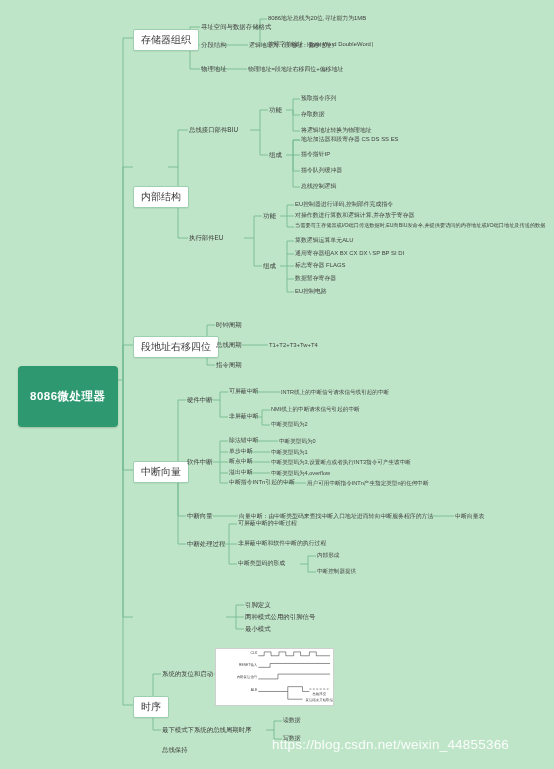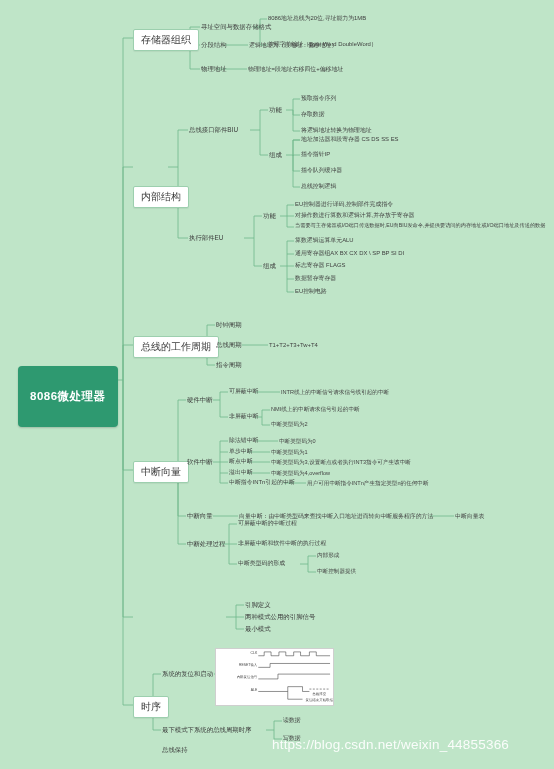--- a/index.html
+++ b/index.html
@@ -122,21 +122,21 @@
 
     <path d="M143 705 H153 M153 705 V674 M153 705 V730 M153 674 H161 M153 705 H161 M153 730 H161"></path>
     <path d="M214 674 H238"></path>
     <path d="M266 730 H274 M274 730 V721 M274 730 V739 M274 721 H282 M274 739 H282"></path>
   </svg>
 
   <div class="node root" style="left:18px;top:366px;">8086微处理器</div>
 
   <div class="node lvl1" style="left:133px;top:29px;">存储器组织</div>
   <div class="node lvl1" style="left:133px;top:158px;margin-top:28px;">内部结构</div>
-  <div class="node lvl1" style="left:133px;top:336px;">总线的工作周期</div>
+  <div class="node lvl1" style="left:133px;top:336px;">段地址右移四位</div>
   <div class="node lvl1" style="left:133px;top:461px;">中断向量</div>
   <div class="node lvl1" style="left:133px;top:696px;">时序</div>
 
   <div class="node lvl2" style="left:201px;top:22px;">寻址空间与数据存储格式</div>
   <div class="node lvl3" style="left:268px;top:14px;">8086地址总线为20位,寻址能力为1MB</div>
   <div class="node lvl3" style="left:268px;top:40px;">按照字节编址（Byte Word DoubleWord）</div>
 
   <div class="node lvl2" style="left:201px;top:40px;">分段结构</div>
   <div class="node lvl3" style="left:249px;top:41px;">逻辑地址为（段地址：偏移地址）</div>
 

